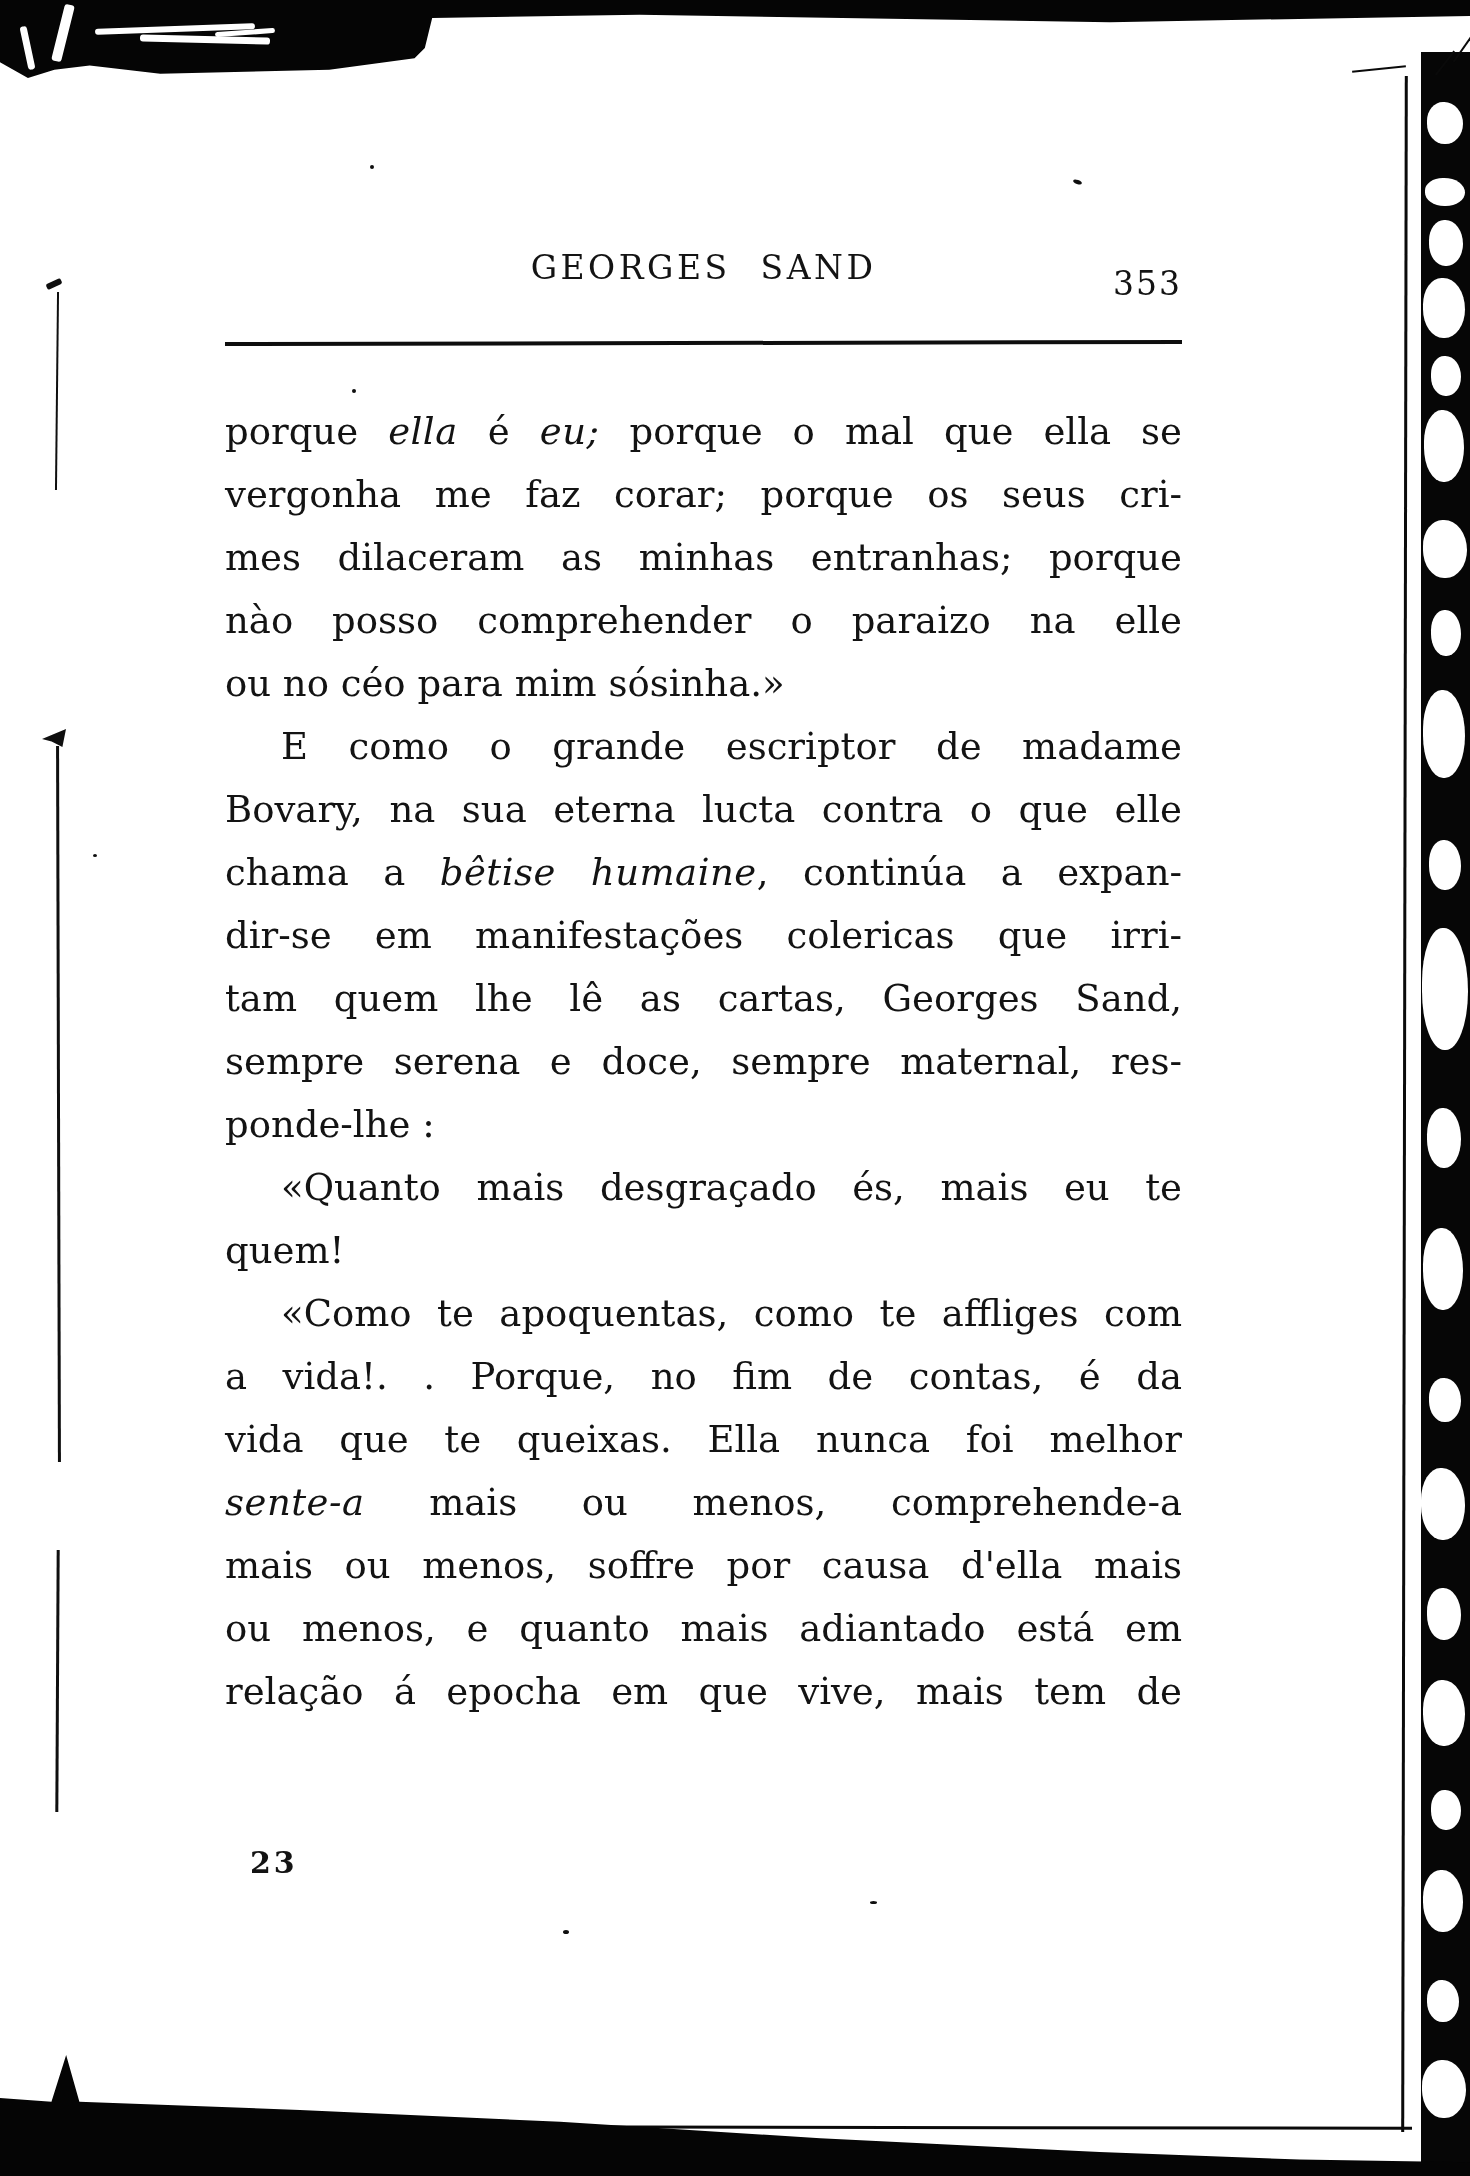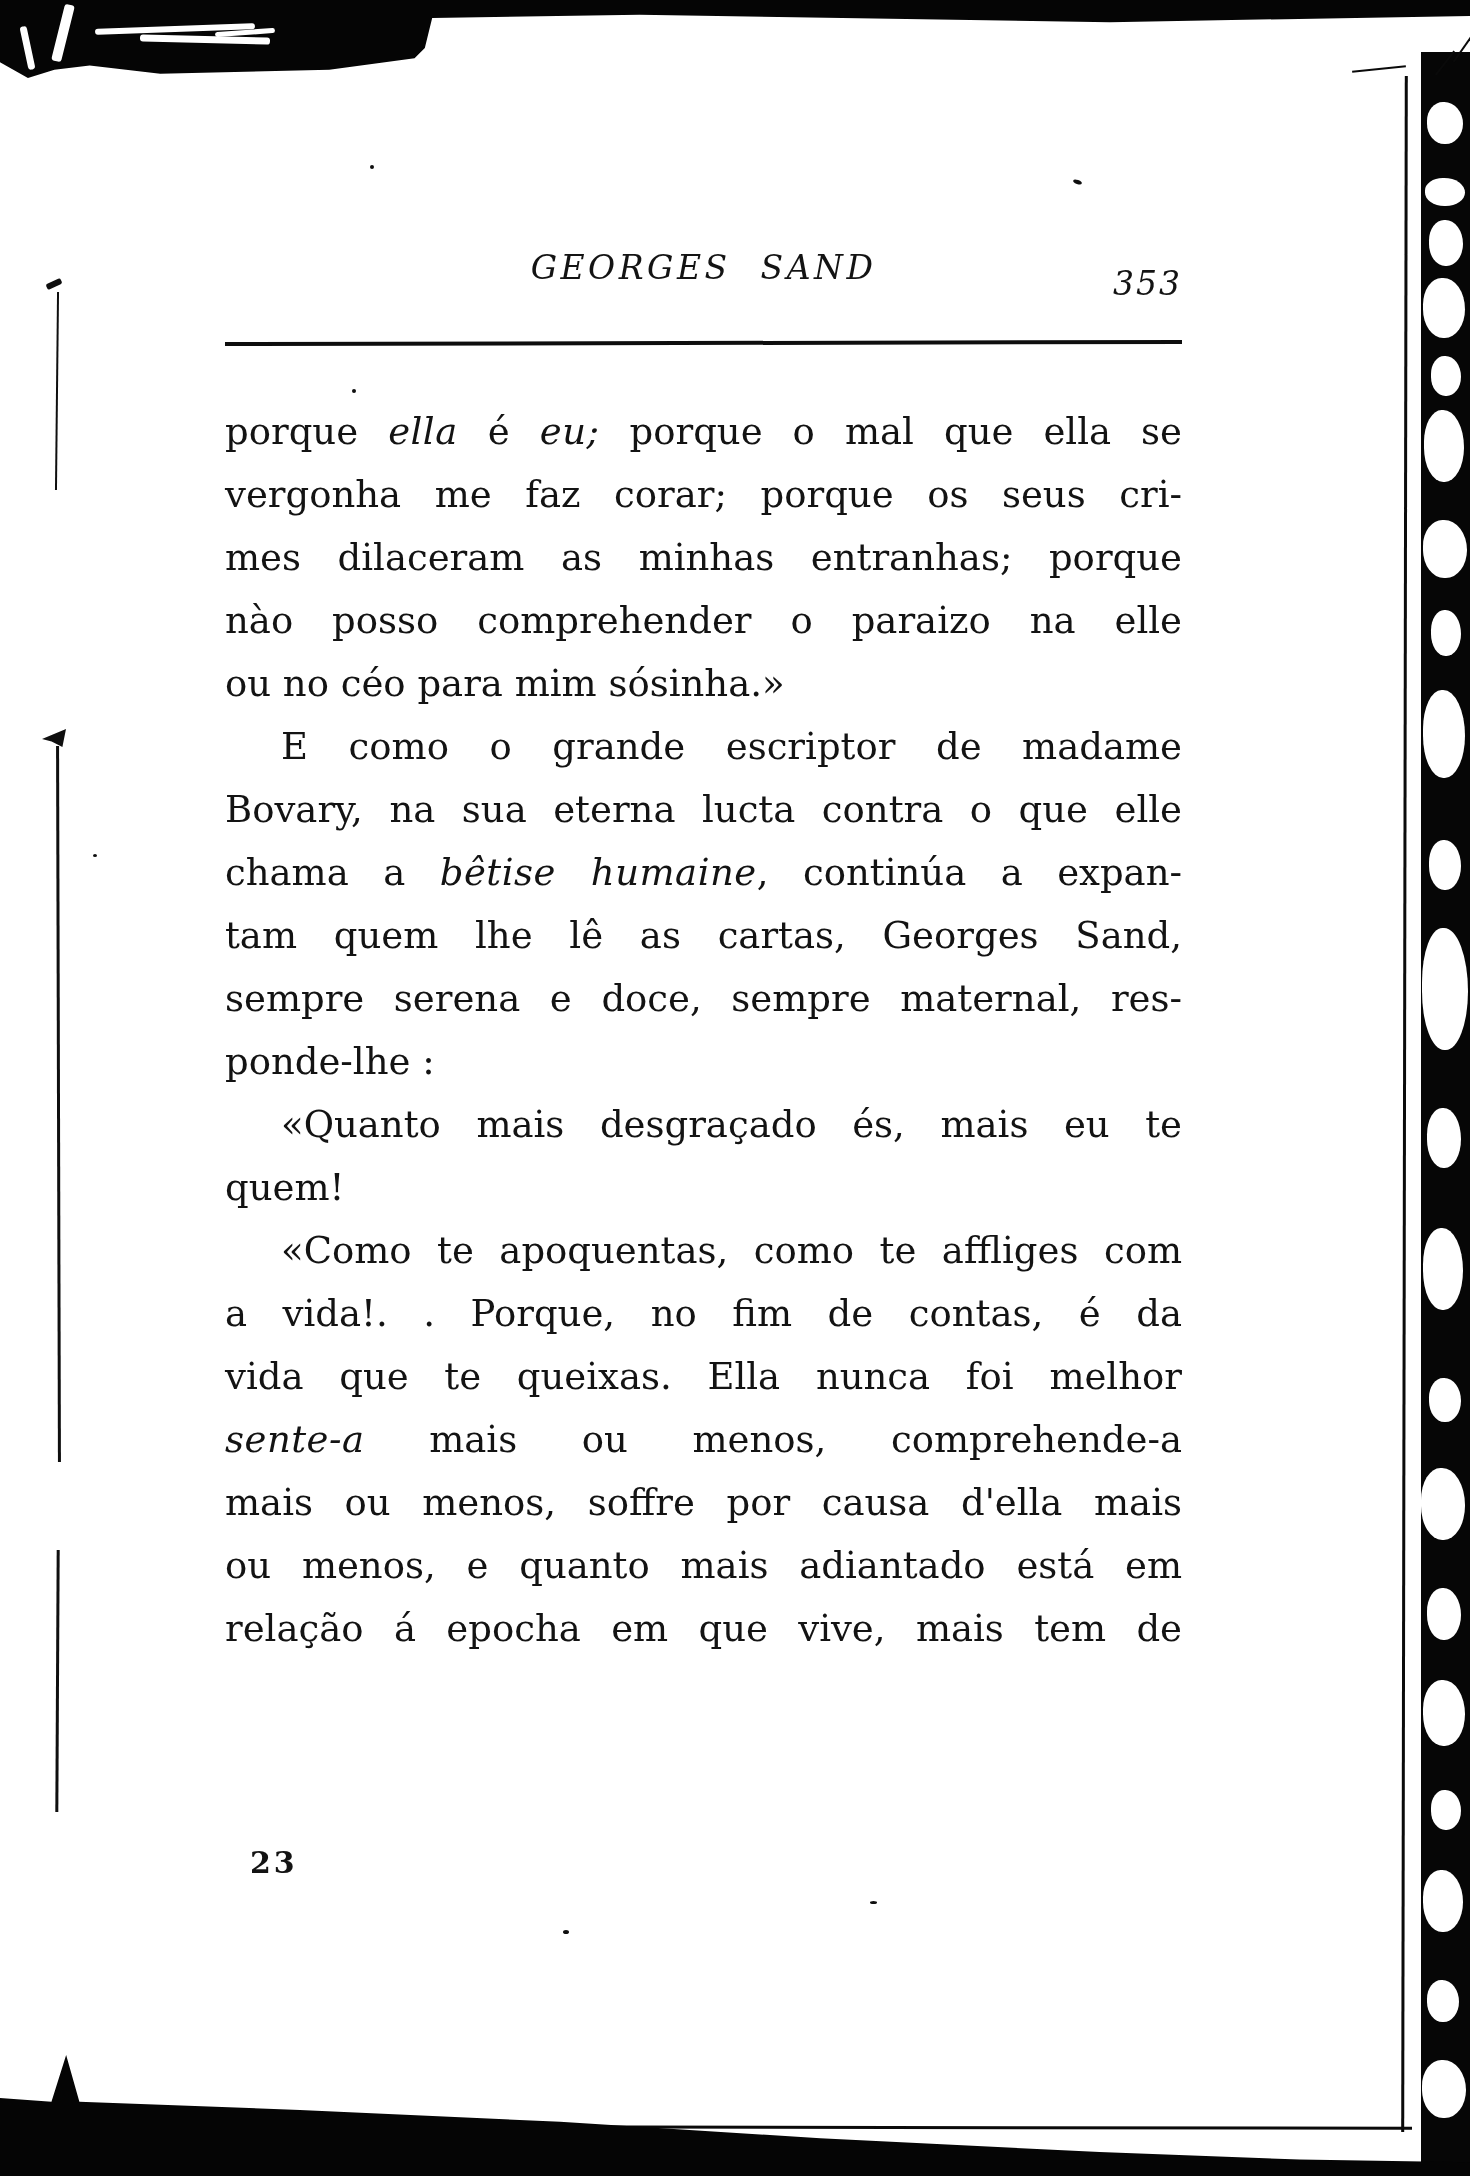--- a/index.html
+++ b/index.html
@@ -32,21 +32,21 @@
   }
   .bottom-line{position:absolute;left:450px;top:2126px;width:962px;height:3px;background:#0a0a0a;transform:rotate(0.1deg);}
   .margin-mark{position:absolute;background:#0f0f0f;}
   .hook{left:46px;top:281px;width:16px;height:6px;transform:rotate(-25deg);border-radius:2px;}
   .vline1{left:56px;top:292px;width:2px;height:198px;transform:rotate(0.6deg);}
   .flag{left:42px;top:729px;width:24px;height:18px;clip-path:polygon(0 55%,100% 0,85% 100%,40% 70%);}
   .vline2{left:57px;top:746px;width:3px;height:716px;transform:rotate(-0.15deg);}
   .vline3{left:56px;top:1550px;width:3px;height:262px;transform:rotate(0.3deg);}
   .speck{position:absolute;background:#0f0f0f;border-radius:50%;}
   
-  .running-head{position:absolute;left:225px;top:248px;width:957px;height:44px;font-size:33px;font-style:italic;}
+  .running-head{position:absolute;left:225px;top:248px;width:957px;height:44px;font-size:33px;}
   .head-title{
     position:absolute;left:50%;transform:translateX(-50%);
     letter-spacing:3.5px;word-spacing:16px;white-space:nowrap;
   }
   .head-num{position:absolute;right:0;top:16px;letter-spacing:2px;}
   .rule{position:absolute;left:225px;top:341px;width:957px;height:4px;background:#0e0e0e;transform:rotate(-0.12deg);}
   .bodytext{position:absolute;left:225px;top:400px;width:957px;font-size:37px;}
   .line{
     height:63px;line-height:63px;white-space:nowrap;
     text-align:justify;text-align-last:justify;text-justify:inter-word;
@@ -119,20 +119,21 @@
 
   <div class="bodytext">
       <div class="line"><span>porque </span><em>ella</em><span> é </span><em>eu;</em><span> porque o mal que ella se</span></div>
       <div class="line"><span>vergonha me faz corar; porque os seus cri-</span></div>
       <div class="line"><span>mes dilaceram as minhas entranhas; porque</span></div>
       <div class="line"><span>nào posso comprehender o paraizo na elle</span></div>
       <div class="line short"><span>ou no céo para mim sósinha.»</span></div>
       <div class="line indent"><span>E como o grande escriptor de madame</span></div>
       <div class="line"><span>Bovary, na sua eterna lucta contra o que elle</span></div>
       <div class="line"><span>chama a </span><em>bêtise humaine</em><span>, continúa a expan-</span></div>
+      <div class="line"><span>dir-se em manifestações colericas que irri-</span></div>
       <div class="line"><span>tam quem lhe lê as cartas, Georges Sand,</span></div>
       <div class="line"><span>sempre serena e doce, sempre maternal, res-</span></div>
       <div class="line short"><span>ponde-lhe :</span></div>
       <div class="line indent"><span>«Quanto mais desgraçado és, mais eu te</span></div>
       <div class="line short"><span>quem!</span></div>
       <div class="line indent"><span>«Como te apoquentas, como te affliges com</span></div>
       <div class="line"><span>a vida!. . Porque, no fim de contas, é da</span></div>
       <div class="line"><span>vida que te queixas. Ella nunca foi melhor</span></div>
       <div class="line"><em>sente-a</em><span> mais ou menos, comprehende-a</span></div>
       <div class="line"><span>mais ou menos, soffre por causa d'ella mais</span></div>

